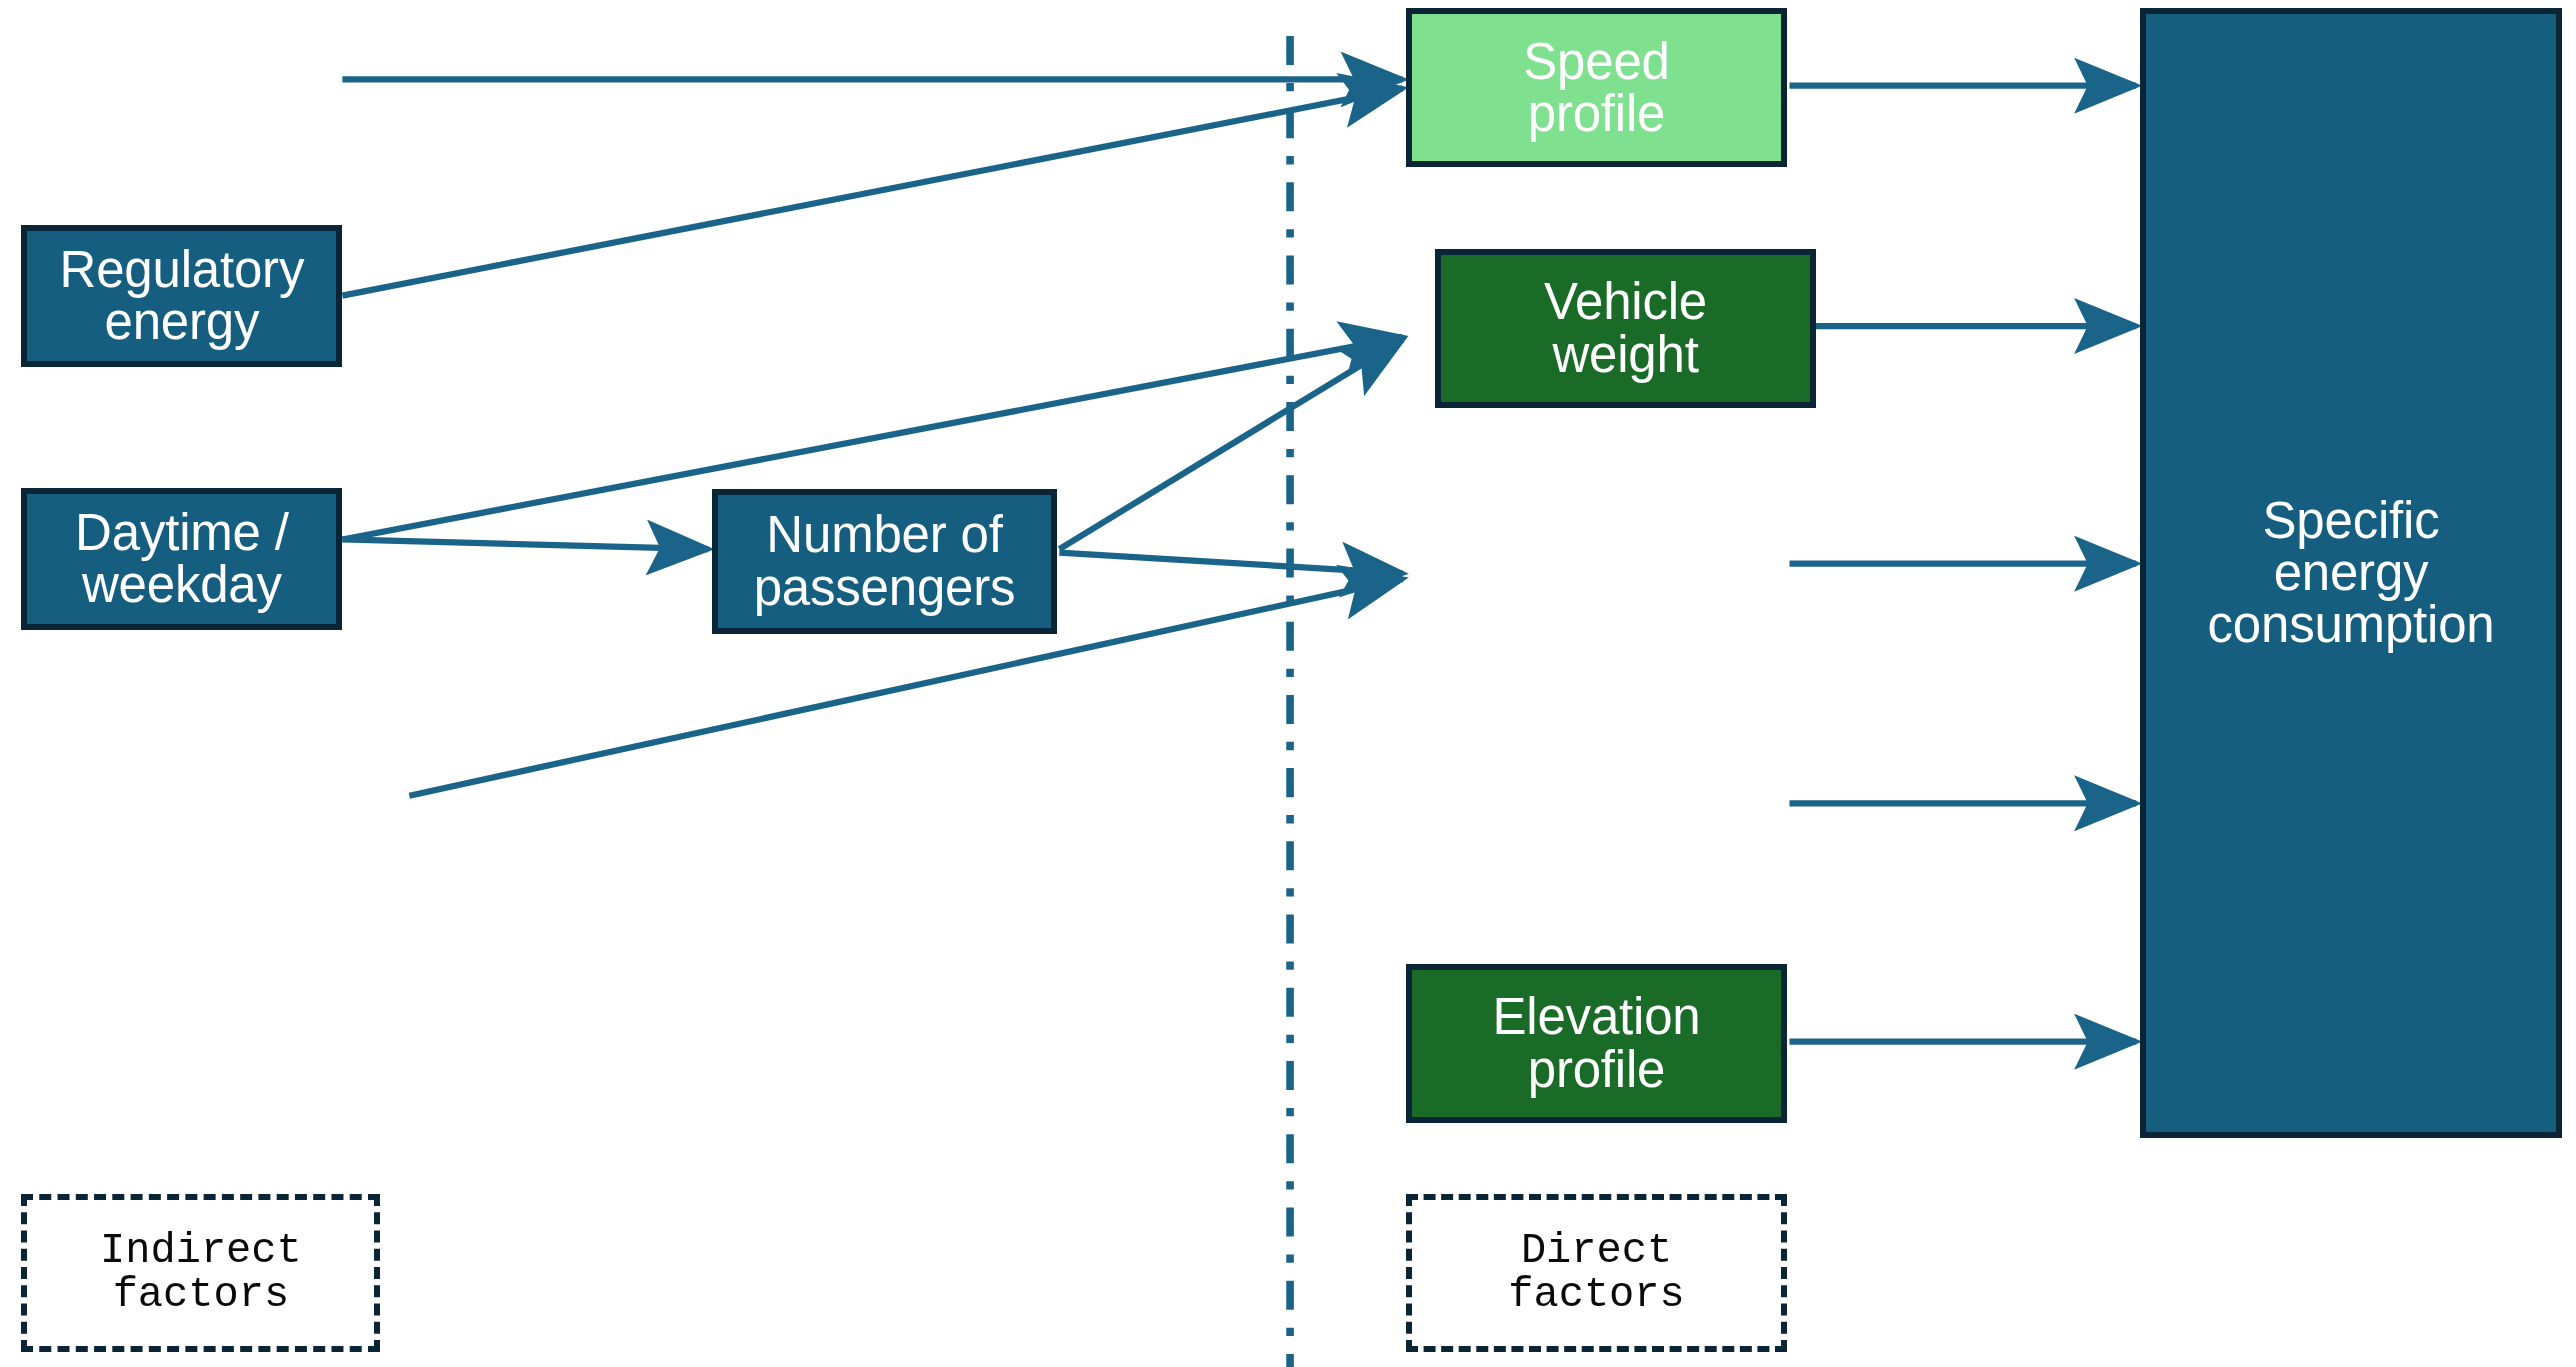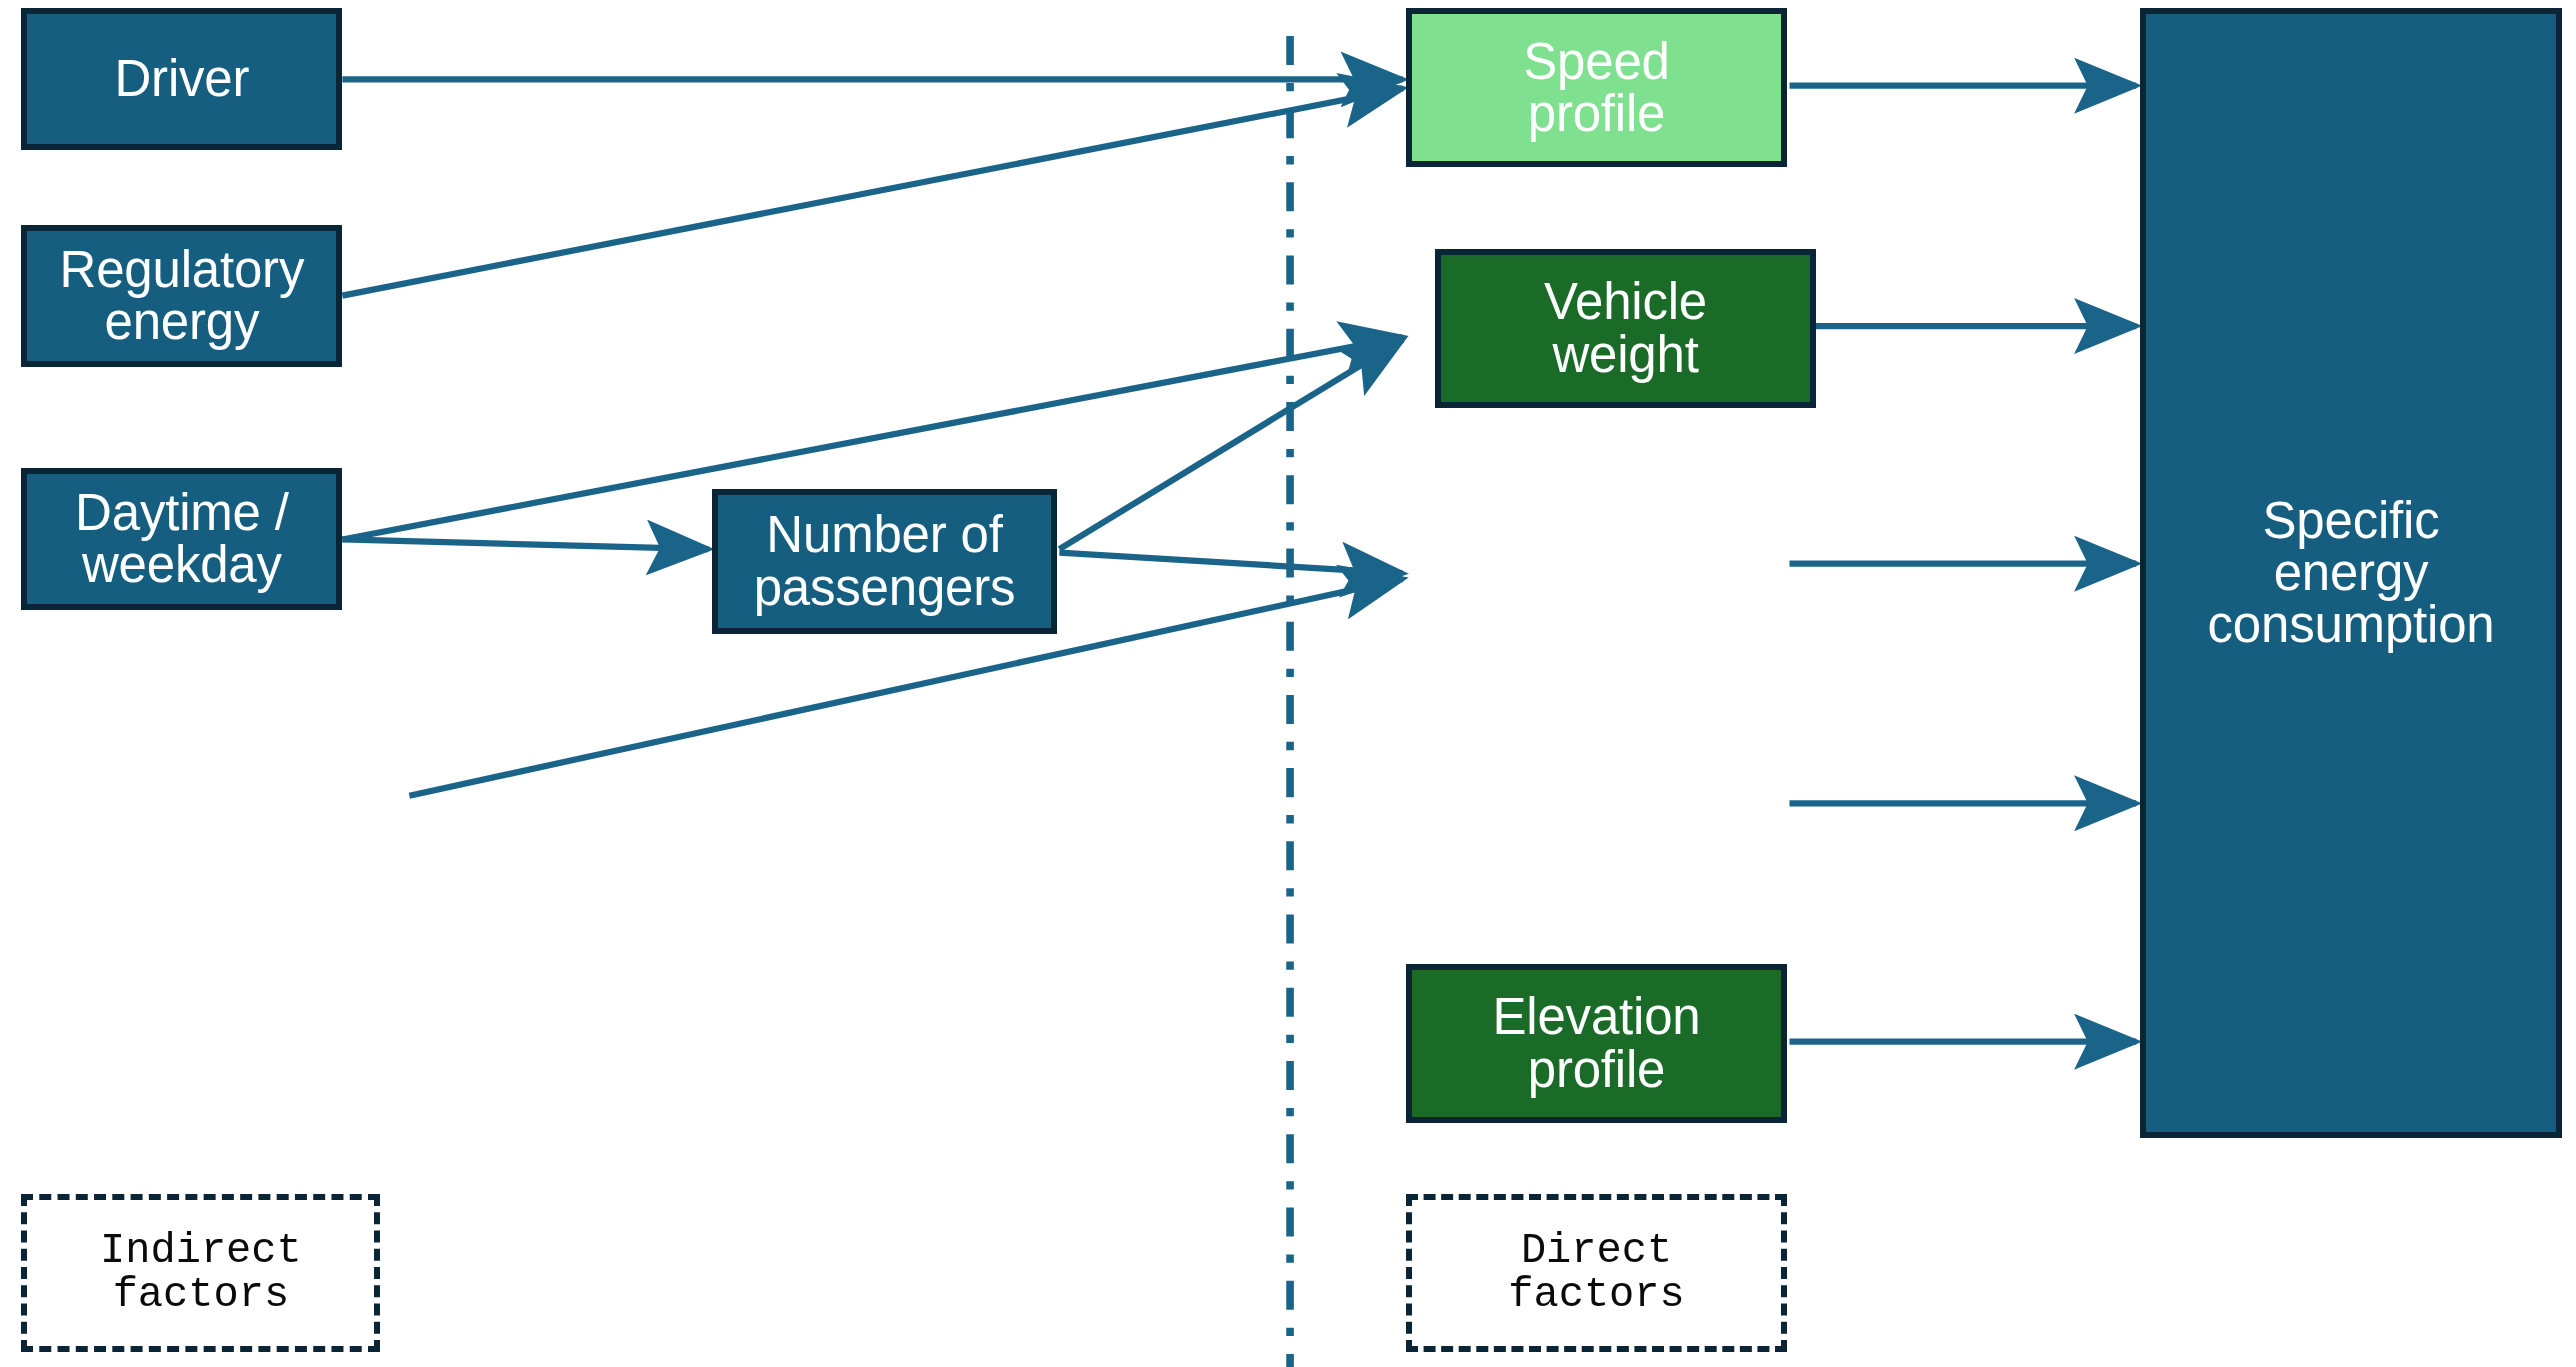--- a/index.html
+++ b/index.html
@@ -66,26 +66,25 @@
       <line x1="2590" y1="124" x2="3092" y2="124"></line>
       <line x1="2590" y1="472" x2="3092" y2="472"></line>
       <line x1="2590" y1="816" x2="3092" y2="816"></line>
       <line x1="2590" y1="1163" x2="3092" y2="1163"></line>
       <line x1="2590" y1="1508" x2="3092" y2="1508"></line>
     </g>
 
     <line x1="1867" y1="52" x2="1867" y2="1979" stroke="#1B6489" stroke-width="11" stroke-dasharray="42 26 12 26"></line>
   </svg>
 
-  <div class="node blue" style="left:21.4px;top:8.3px;width:321px;height:142px;">Driver</div>
 
   <div class="node blue" style="left:21.4px;top:225px;width:321px;height:142px;">Regulatory
 energy</div>
 
-  <div class="node blue" style="left:21.4px;top:468px;width:321px;height:142px;">Daytime /
+  <div class="node blue" style="left:21.4px;top:488px;width:321px;height:142px;">Daytime /
 weekday</div>
 
   <div class="node blue" style="left:712px;top:477px;width:345px;height:145px;margin-top:12px;">Number of
 passengers</div>
 
 
   <div class="node green-light" style="left:1406px;top:8.3px;width:381px;height:159px;">Speed
 profile</div>
 
   <div class="node green-dark" style="left:1406px;top:249px;width:381px;height:159px;margin-left:29px;">Vehicle

